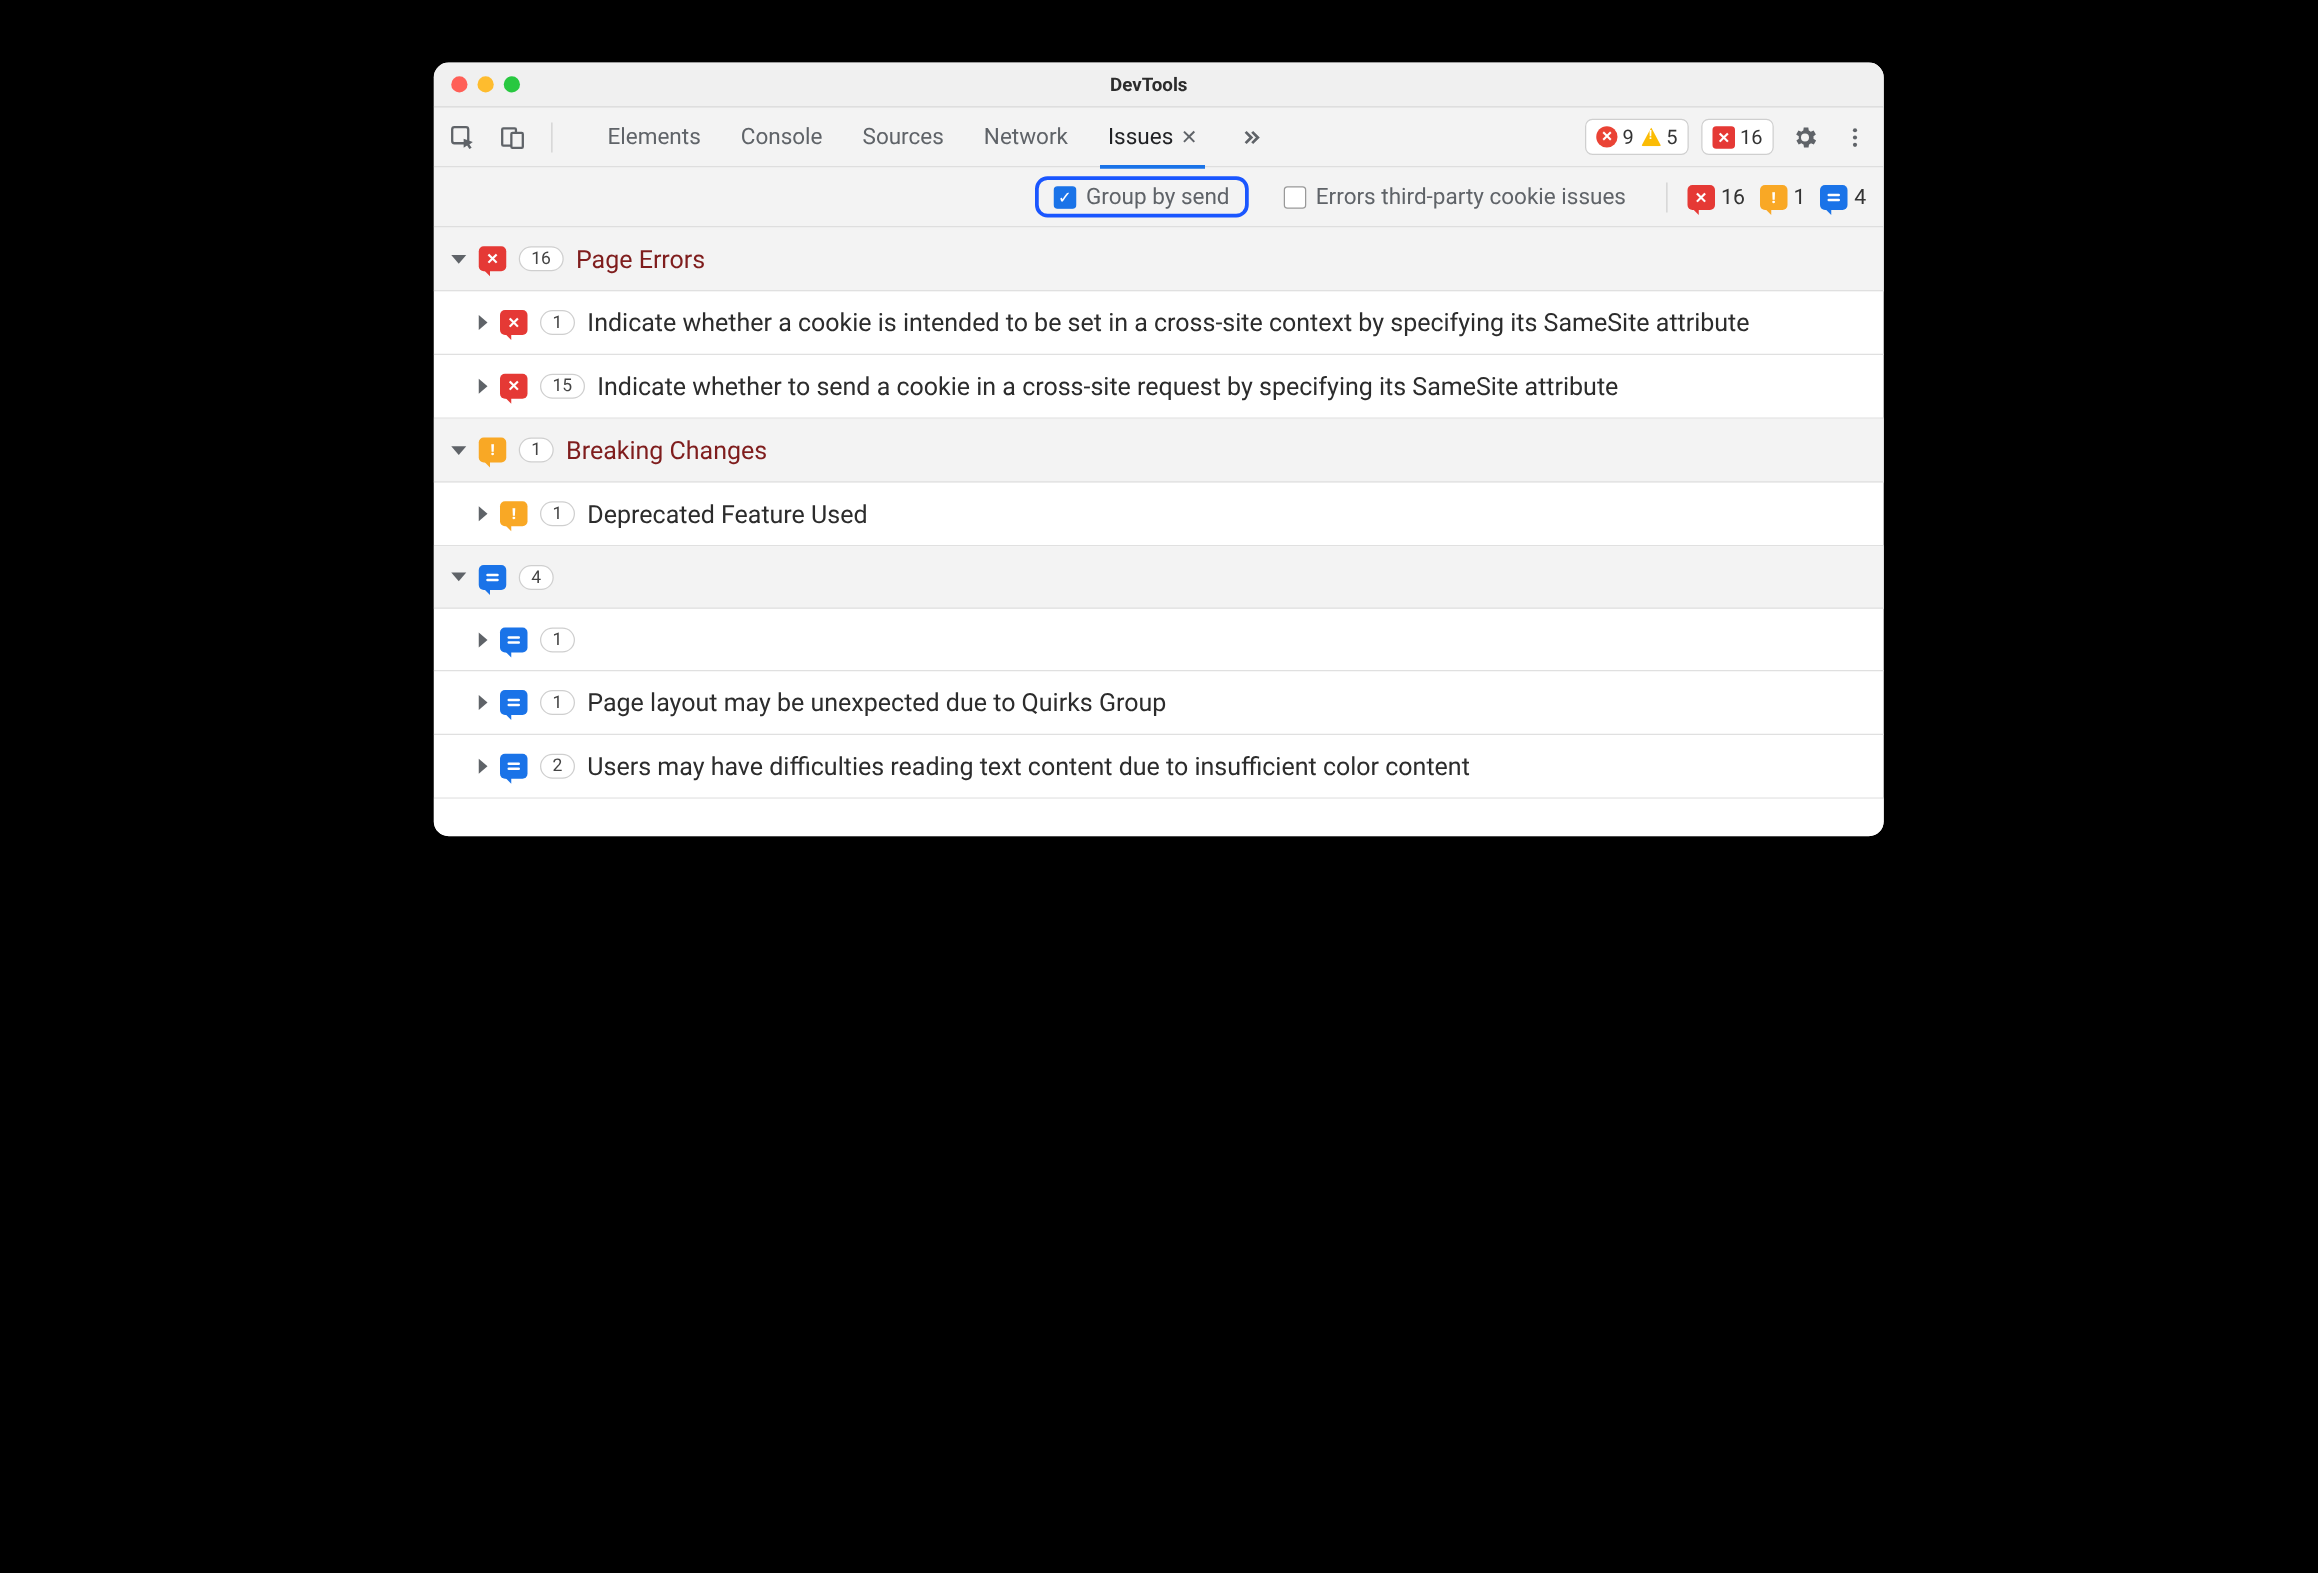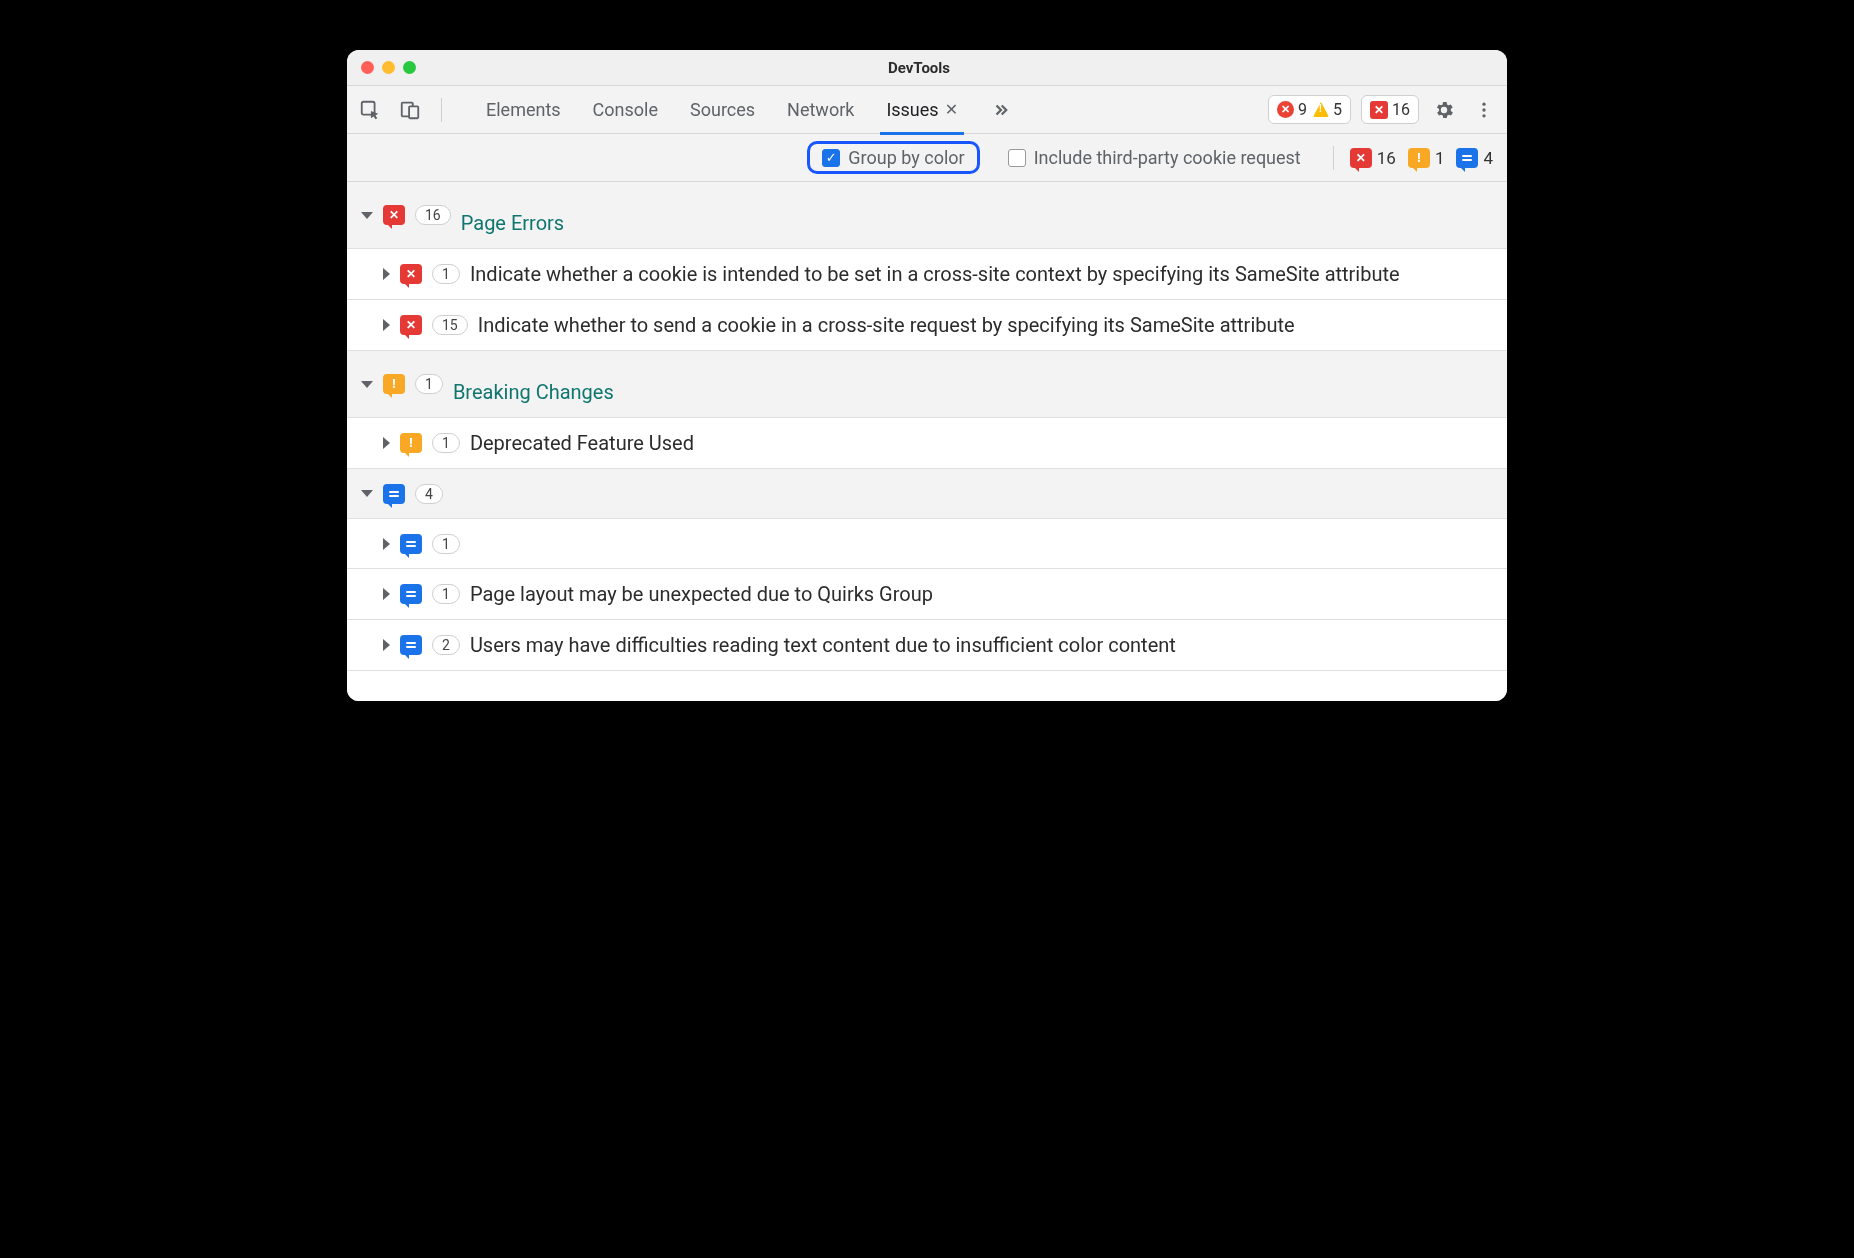--- a/index.html
+++ b/index.html
@@ -206,21 +206,21 @@
   }
   .badge {
     border:1px solid #cfcfcf; border-radius: 10px;
     padding: 1px 9px; font-size:14px; color:#444; background:#fff;
   }
   .row-title {
     font-size: 20px; color:#2c2c2c;
     flex: 1;
     line-height: 1.3;
   }
-  .row.group .row-title { color:#0f766e;margin-top:16px; }
+  .row.group .row-title { color:#7f1d1d; }
   .empty-strip { height: 30px; background:#fff; }
 </style>
 </head>
 <body>
 
 <div class="window">
 
   <div class="titlebar">
     <div class="traffic">
       <span class="tr-close"></span>
@@ -291,25 +291,25 @@
             <circle cx="12" cy="19" r="2"></circle>
           </svg>
       </div>
     </div>
   </div>
 
   <div class="toolbar">
     <div class="spacer"></div>
     <label class="chk-group highlighted">
       <span class="chk checked">✓</span>
-      <span>Group by color</span>
+      <span>Group by send</span>
     </label>
     <label class="chk-group">
       <span class="chk"></span>
-      <span>Include third-party cookie request</span>
+      <span>Errors third-party cookie issues</span>
     </label>
     <div class="toolbar-right">
       <div class="divider"></div>
       <div class="count-item">
         <span class="speech-icon sp-red">✕</span>
         <span>16</span>
       </div>
       <div class="count-item">
         <span class="speech-icon sp-orange">!</span>
         <span>1</span>

